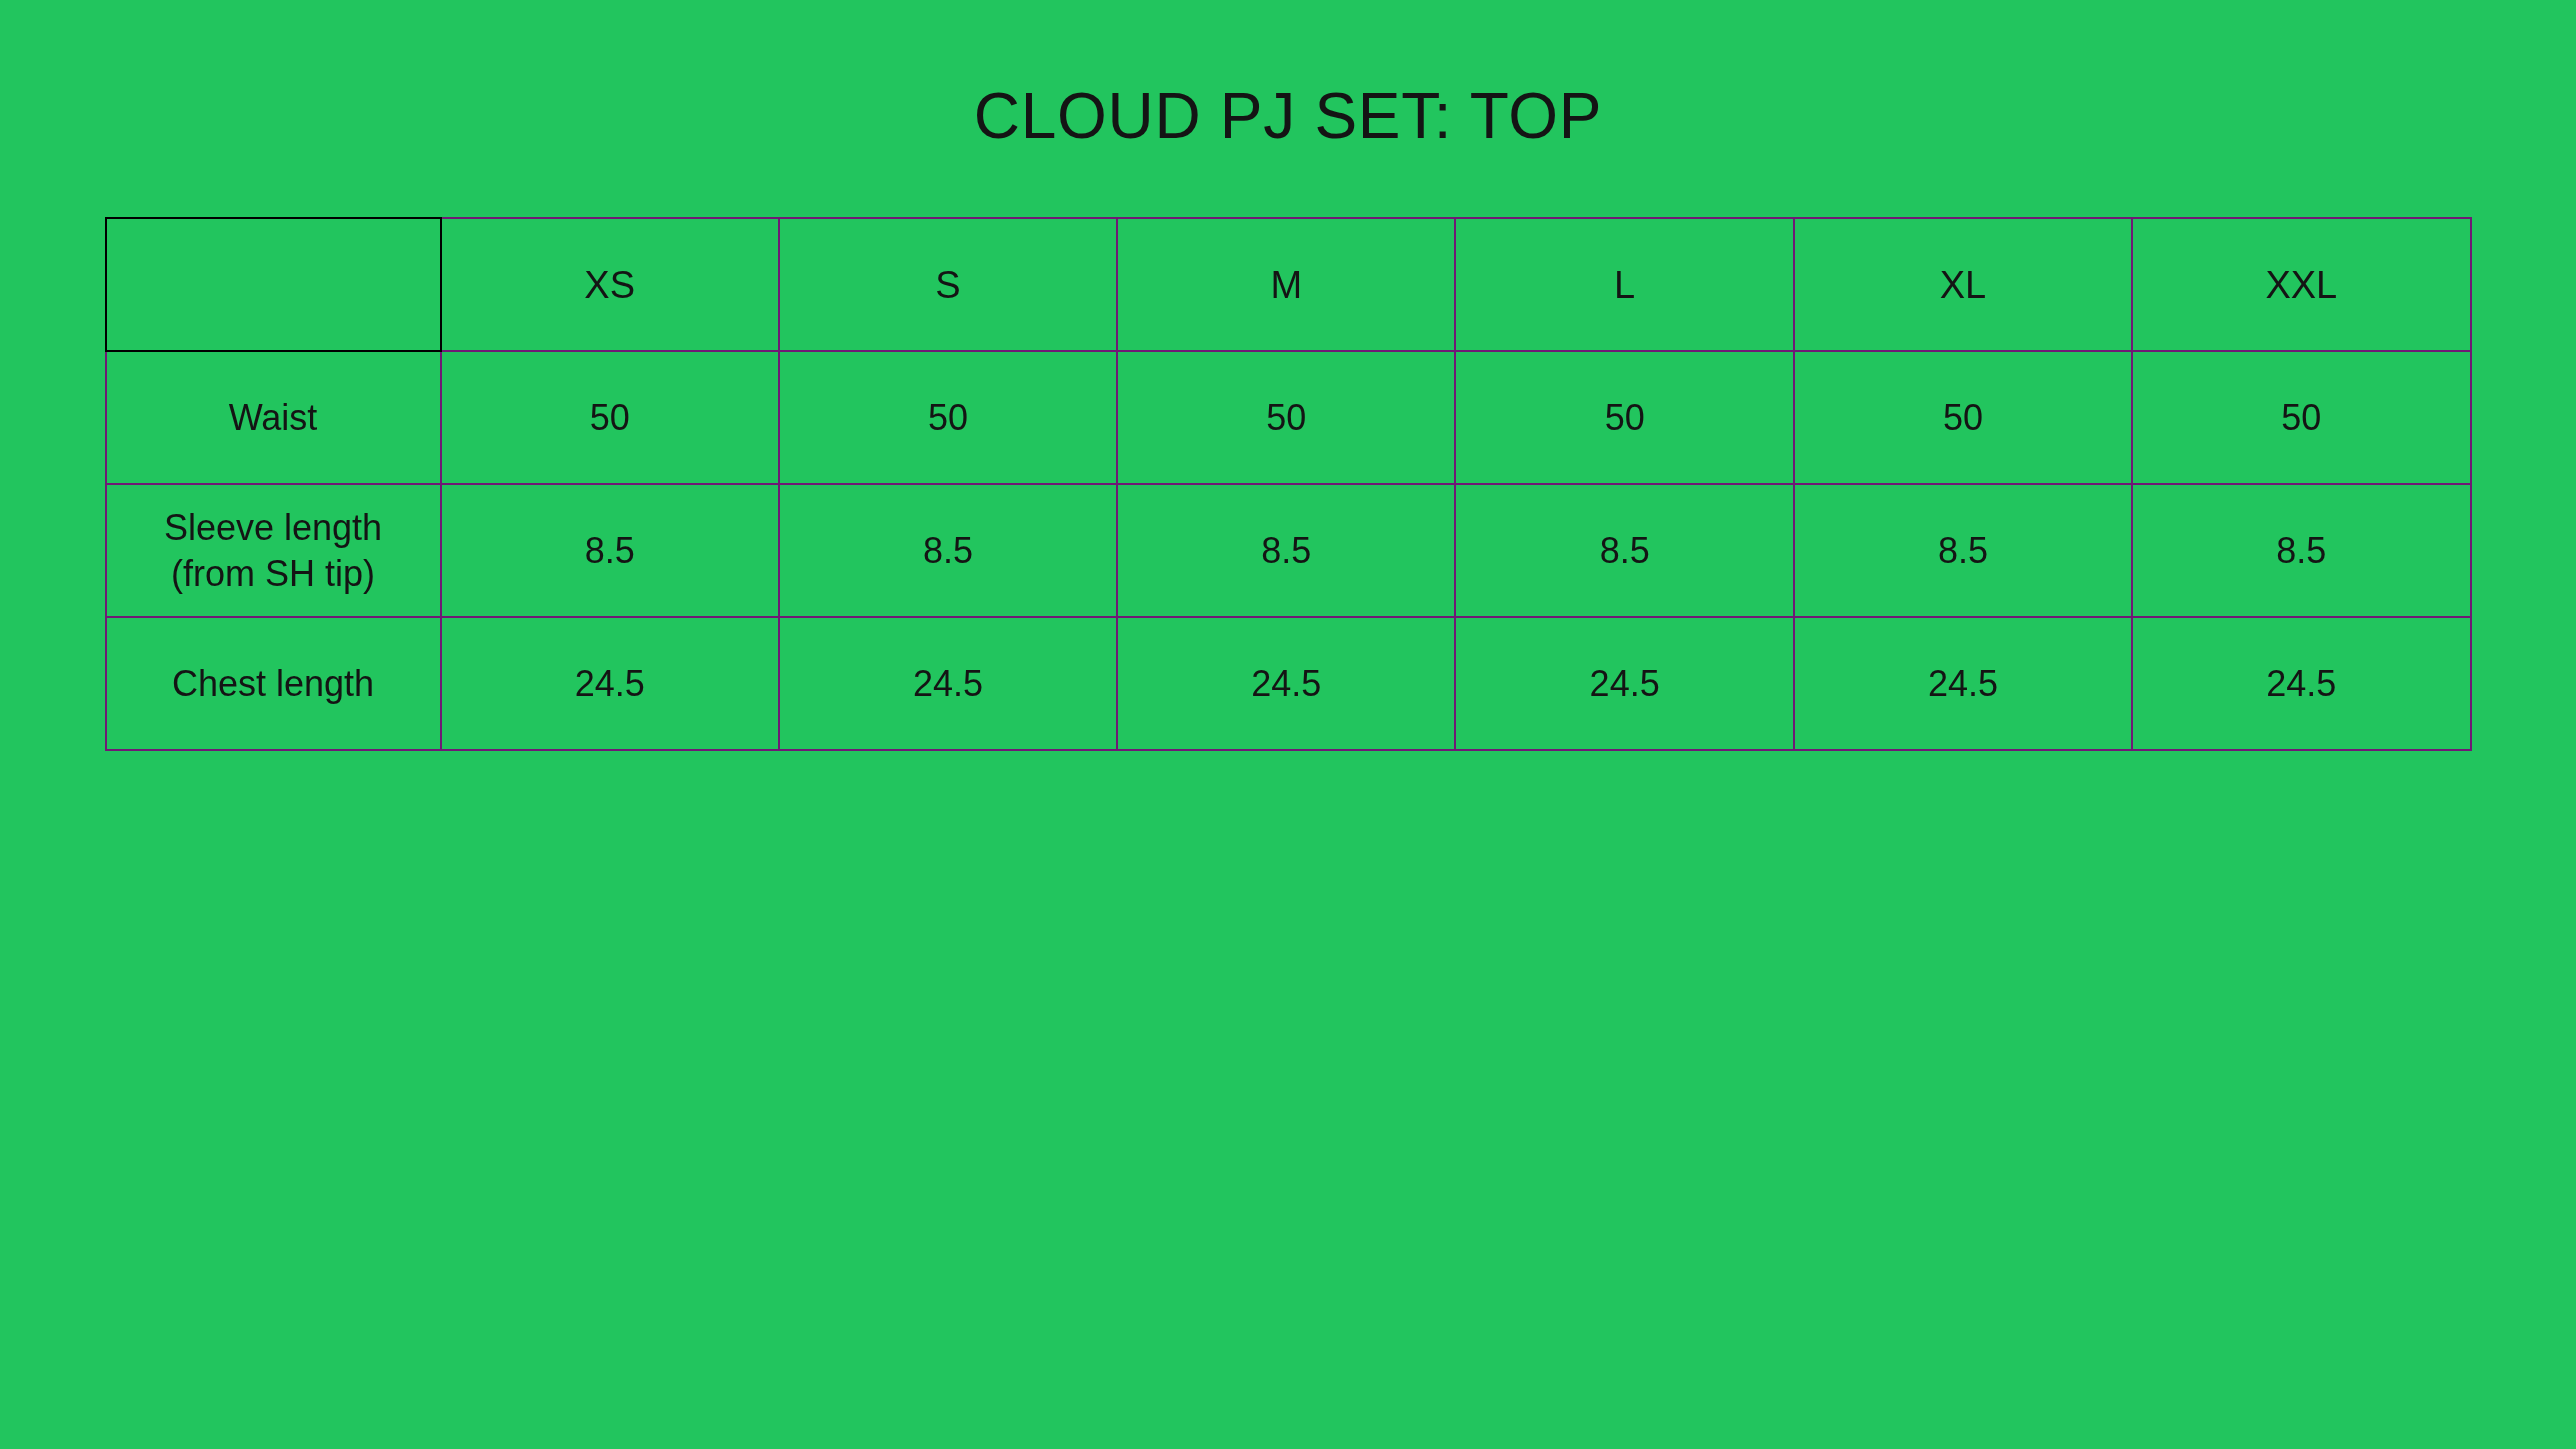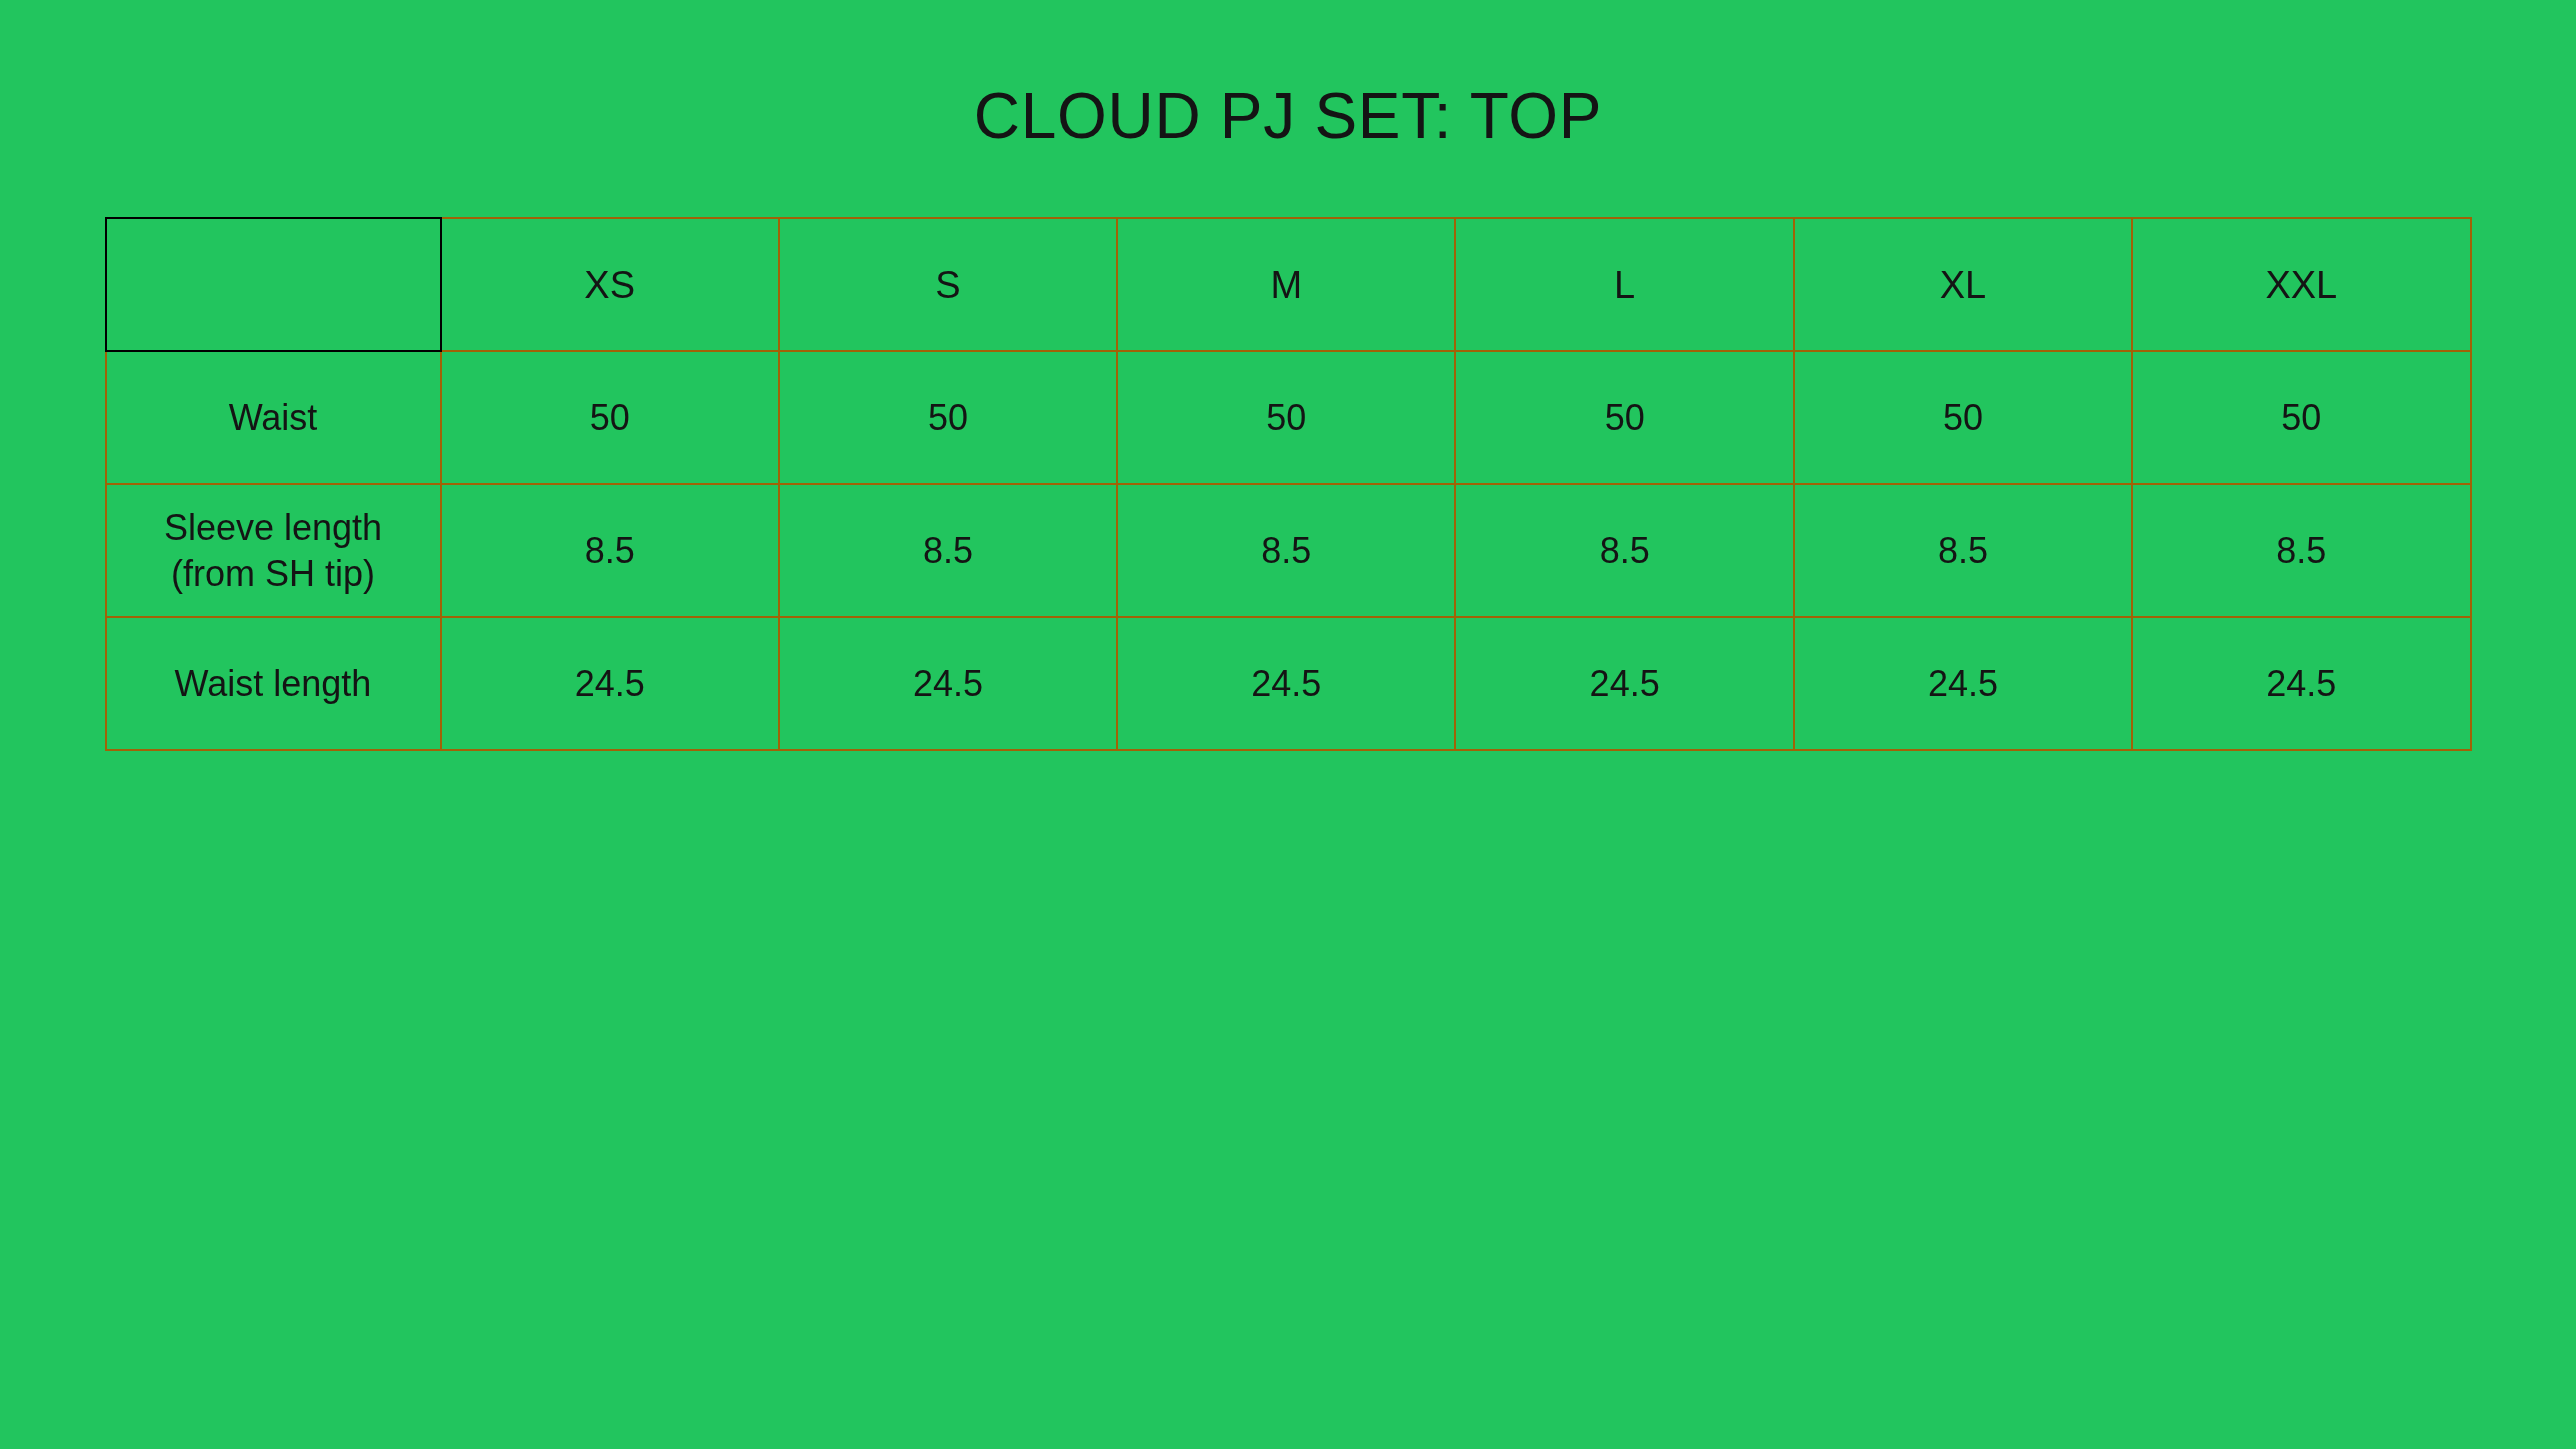--- a/index.html
+++ b/index.html
@@ -45,21 +45,21 @@
     margin-top: 66px;
     width: 2367px;
   }
   table.size-chart {
     border-collapse: collapse;
     width: 100%;
     table-layout: fixed;
   }
   table.size-chart td,
   table.size-chart th {
-    border: 2px solid #a16207;
+    border: 2px solid #701a75;
     text-align: center;
     vertical-align: middle;
     font-weight: 400;
     font-size: 36px;
     color: #141414;
     padding: 0;
     height: 131px;
     line-height: 1.28;
   }
   table.size-chart col.label-col {
@@ -128,21 +128,21 @@
           </td>
           <td>8.5</td>
           <td>8.5</td>
           <td>8.5</td>
           <td>8.5</td>
           <td>8.5</td>
           <td>8.5</td>
         </tr>
 
         <tr>
-          <td class="row-label">Waist length</td>
+          <td class="row-label">Chest length</td>
           <td>24.5</td>
           <td>24.5</td>
           <td>24.5</td>
           <td>24.5</td>
           <td>24.5</td>
           <td>24.5</td>
         </tr>
 
       </tbody>
     </table>

